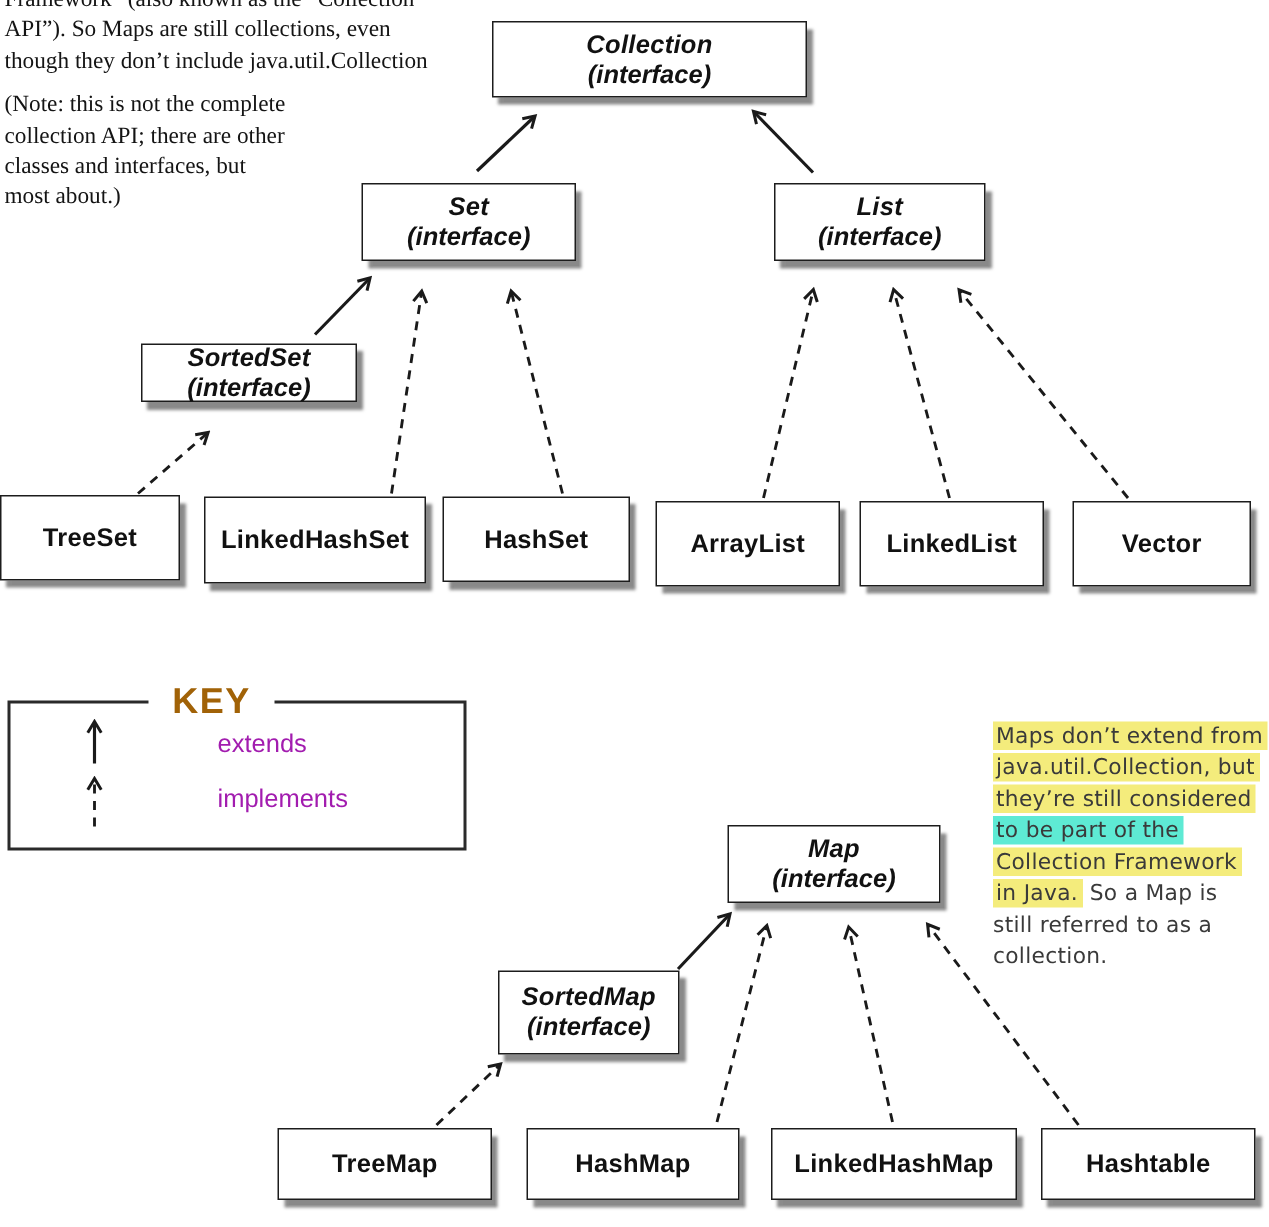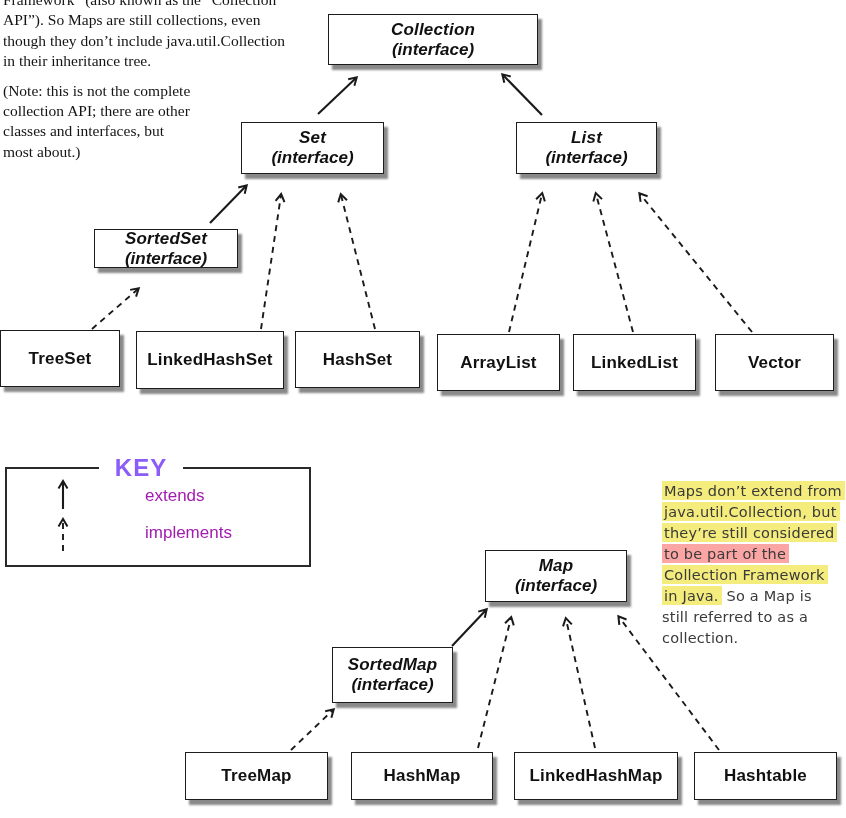--- a/index.html
+++ b/index.html
@@ -33,21 +33,21 @@
   line.dashed { stroke:#1a1a1a; stroke-width:1.9; stroke-dasharray:6 5; }
 
   
   .keybox {
     position:absolute; left:5px; top:467px; width:306px; height:100px;
     box-sizing:border-box; border:2px solid #2a2a2a; background:#fff;
   }
   .keytitle {
     position:absolute; left:92px; top:-12px; width:84px; text-align:center;
     background:#fff; font-size:24px; line-height:22px; font-weight:800;
-    letter-spacing:1px; color:#8b5cf6;
+    letter-spacing:1px; color:#a16207;
   }
   .keylabel { position:absolute; left:138px; font-size:17px; color:#a21caf; }
   .keysvg { position:absolute; left:46px; }
 
   
   .note {
     position:absolute; left:662px; top:481px; width:190px;
     font-family:"DejaVu Sans", sans-serif; font-size:14.5px; line-height:21px;
     color:#3a3a3a; letter-spacing:.2px;
   }
@@ -57,21 +57,20 @@
 </head>
 <body>
 
 <div class="page">
 
   <div class="intro">
     <div class="para1">
       <div class="line">Framework” (also known as the “Collection</div>
       <div class="line">API”). So Maps are still collections, even</div>
       <div class="line">though they don’t include java.util.Collection</div>
-      <div class="line">in their inheritance tree.</div>
     </div>
     <div class="para2">
       <div class="line">(Note: this is not the complete</div>
       <div class="line">collection API; there are other</div>
       <div class="line">classes and interfaces, but</div>
       <div class="line">most about.)</div>
     </div>
   </div>
 
   <svg class="arrows" width="846" height="818" viewBox="0 0 846 818">
@@ -163,20 +162,20 @@
     <svg class="keysvg" style="top:46px" width="20" height="40">
       <line class="dashed" x1="10" y1="36" x2="10" y2="5" marker-end="url(#mh)"></line>
     </svg>
     <div class="keylabel" style="top:54px">implements</div>
   </div>
 
   <div class="note">
     <div class="note-line"><span class="hl" style="background: rgb(244, 236, 124);">Maps don’t extend from</span><span></span></div>
     <div class="note-line"><span class="hl" style="background: rgb(244, 236, 124);">java.util.Collection, but</span><span></span></div>
     <div class="note-line"><span class="hl" style="background: rgb(244, 236, 124);">they’re still considered</span><span></span></div>
-    <div class="note-line"><span class="hl" style="background: #fca5a5;">to be part of the</span><span></span></div>
+    <div class="note-line"><span class="hl" style="background: #5eead4;">to be part of the</span><span></span></div>
     <div class="note-line"><span class="hl" style="background: rgb(244, 236, 124);">Collection Framework</span><span></span></div>
     <div class="note-line"><span class="hl" style="background: rgb(244, 236, 124); margin-top: 16px;">in Java.</span><span> So a Map is</span></div>
     <div class="note-line"><span class="hl" style="padding: 0px;"></span><span>still referred to as a</span></div>
     <div class="note-line"><span class="hl" style="padding: 0px;"></span><span>collection.</span></div>
   </div>
 
 </div>
 
 </body></html>

